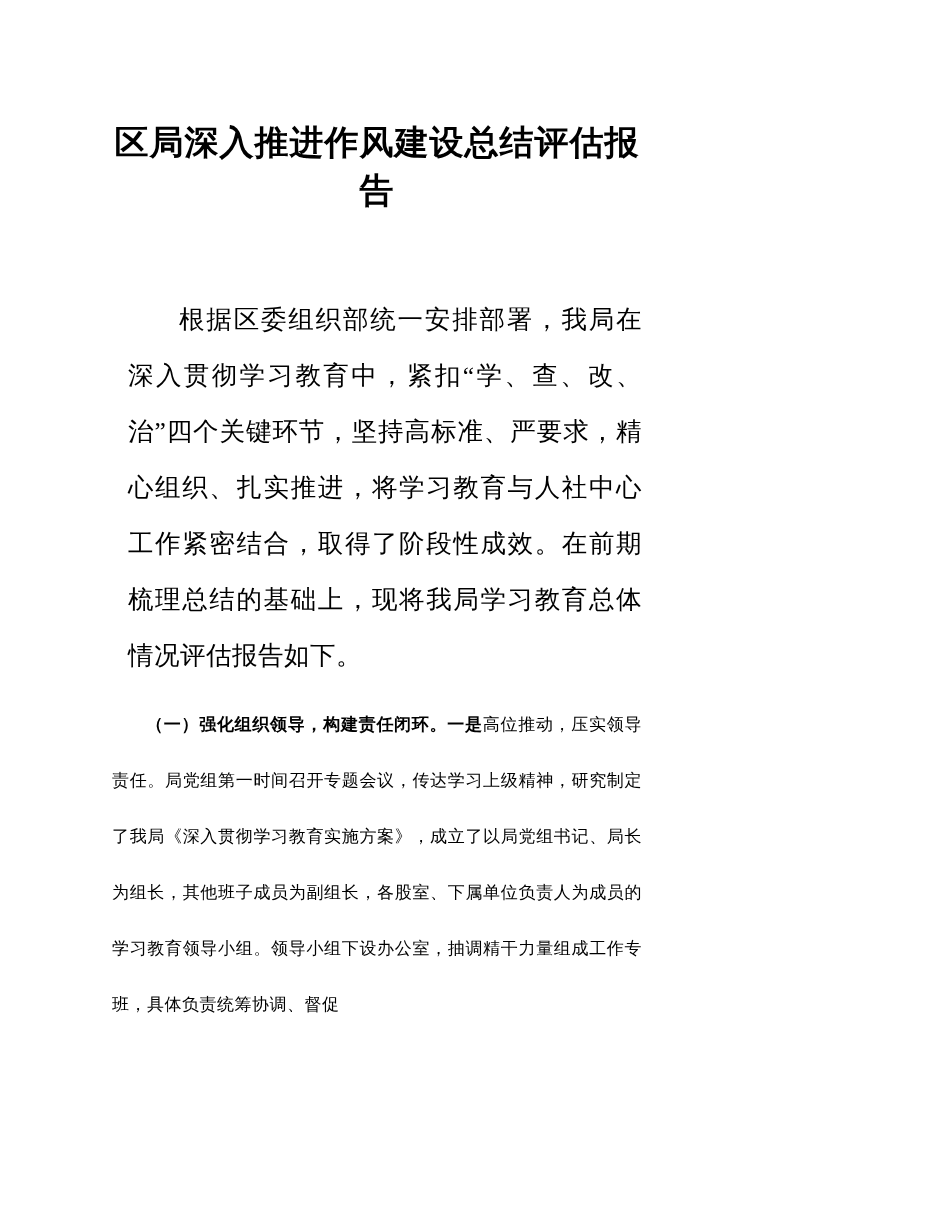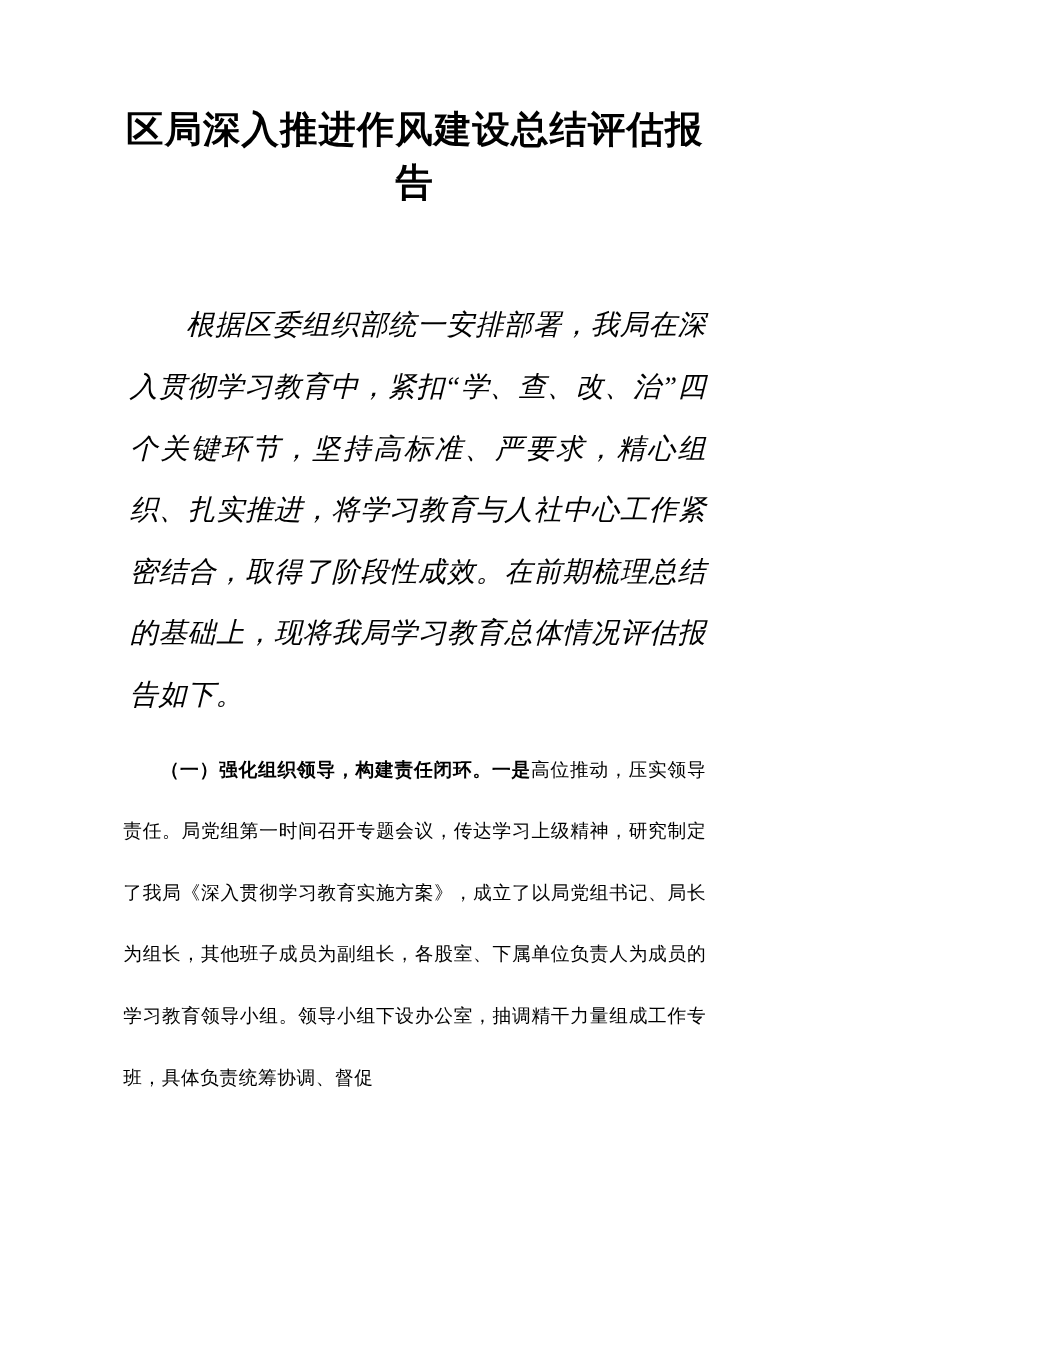--- a/index.html
+++ b/index.html
@@ -11,44 +11,43 @@
     width: 950px;
     height: 1230px;
     font-family: "Liberation Serif", "DejaVu Serif", serif;
     color: #000000;
     overflow: hidden;
   }
   .page {
     width: 754px;
     height: 1230px;
     box-sizing: border-box;
-    padding: 76px 112px 0 112px;
+    padding: 100px 112px 0 112px;
     position: relative;
   }
   .doc-title {
     font-family: "DejaVu Sans", "Liberation Sans", sans-serif;
     font-weight: bold;
     font-size: 34px;
     line-height: 48px;
     text-align: center;
     letter-spacing: 1px;
     margin: 18px 0 0 0;
   }
   .body-block {
     margin-top: 78px;
   }
   p.para {
     font-size: 25.5px;
     line-height: 56px;
     text-align: justify;
     text-justify: inter-ideograph;
-    margin: 0 0 2px 6px;
+    margin: 0 0 2px 16px;
     text-indent: 2em;
     letter-spacing: 0.5px;
-    font-style: italic;
   }
   p.heading {
     font-family: "DejaVu Sans", "Liberation Sans", sans-serif;
     font-weight: bold;
     font-size: 25.5px;
     line-height: 56px;
     margin: 14px 0 6px 0;
     text-indent: 2em;
     letter-spacing: 0.5px;
   }

